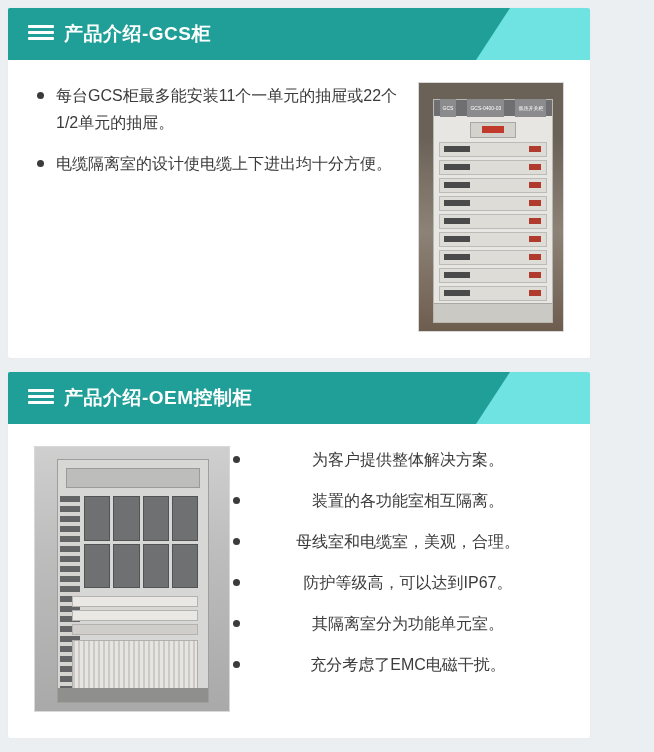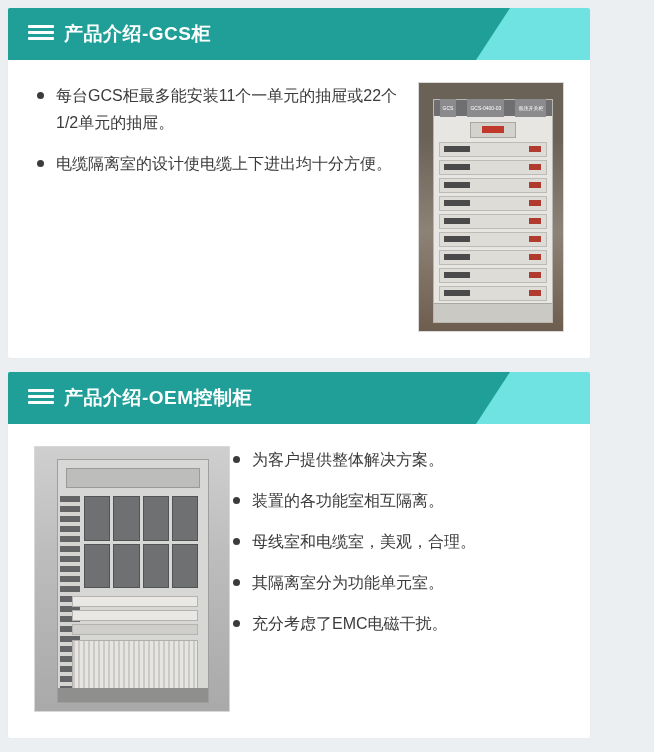--- a/index.html
+++ b/index.html
@@ -74,20 +74,21 @@
   }
   
   .card-body {
     display: flex;
     align-items: flex-start;
     padding: 22px 26px 26px 26px;
     box-sizing: border-box;
   }
   .card-body.reverse {
     flex-direction: row;
+    text-align: center;
   }
   ul.points {
     list-style: none;
     margin: 0;
     padding: 0;
     flex: 1 1 auto;
   }
   ul.points li {
     position: relative;
     padding-left: 22px;
@@ -352,19 +353,20 @@
           <div class="o-strip o-s2"></div>
           <div class="o-strip o-s3"></div>
           <div class="o-wires"></div>
           <div class="o-floor"></div>
         </div>
       </div>
       <ul class="points oem-list">
         <li>为客户提供整体解决方案。</li>
         <li>装置的各功能室相互隔离。</li>
         <li>母线室和电缆室，美观，合理。</li>
+        <li>防护等级高，可以达到IP67。</li>
         <li>其隔离室分为功能单元室。</li>
         <li>充分考虑了EMC电磁干扰。</li>
       </ul>
     </div>
   </div>
 
 </div>
 
 </body></html>

